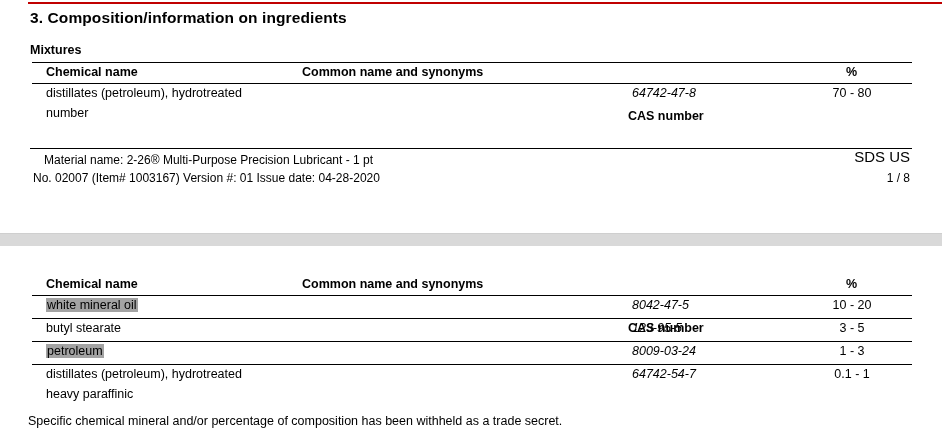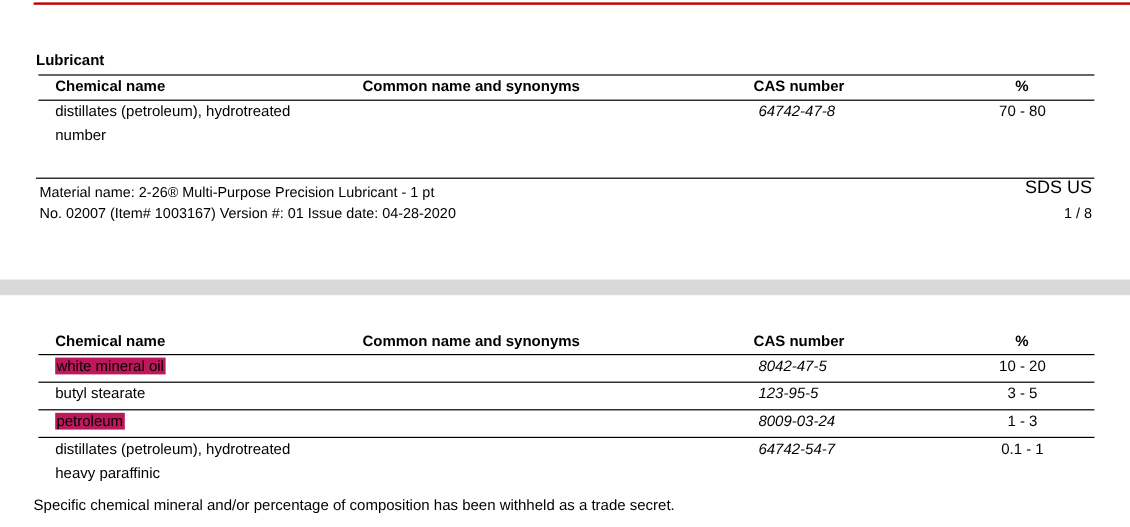--- a/index.html
+++ b/index.html
@@ -73,46 +73,46 @@
     font-weight: bold;
   }
   .cell {
     position: absolute;
     top: 2px;
     white-space: pre;
     text-align: right;
   }
   .c-name   { left: 14px; }
   .c-common { left: 268px; }
-  .c-cas    { left: 572px; }
+  .c-cas    { left: 572px; margin-top: 44px; }
   .c-pct    { left: 790px; }
   .hdr-row .c-cas { left: 596px; }
   .hdr-row .c-pct { left: 814px; }
   .hdr-row .c-common { left: 270px; }
 
   .cas-val { left: 600px; font-style: italic; }
   .pct-val { left: 790px; text-align: center; width: 60px; }
 
   .hl {
-    background: #be185d;
+    background: #a3a3a3;
     padding: 0 1px;
   }
 
   
   .footer-rule {
     position: absolute;
     left: 30px;
     top: 148px;
     width: 882px;
     height: 1px;
     background: #000000;
   }
   .footer-line1 {
     position: absolute;
-    left: 33px;
+    left: 44px;
     top: 153px;
     font-size: 12px;
   }
   .footer-line2 {
     position: absolute;
     left: 33px;
     top: 171px;
     font-size: 12px;
   }
   .footer-right1 {
@@ -153,22 +153,23 @@
     font-size: 12.5px;
   }
 </style>
 </head>
 <body>
 
 <div class="page">
 
   <div class="top-rule"></div>
 
-
-  <div class="mixtures-label">Lubricant</div>
+  <div class="section-heading">3. Composition/information on ingredients</div>
+
+  <div class="mixtures-label">Mixtures</div>
 
   <div class="tbl" style="top:62px;">
     <div class="hdr-rule-top"></div>
     <div class="hdr-row">
       <span class="cell c-name">Chemical name</span>
       <span class="cell c-common">Common name and synonyms</span>
       <span class="cell c-cas">CAS number</span>
       <span class="cell c-pct">%</span>
     </div>
     <div class="hdr-rule-bot"></div>

